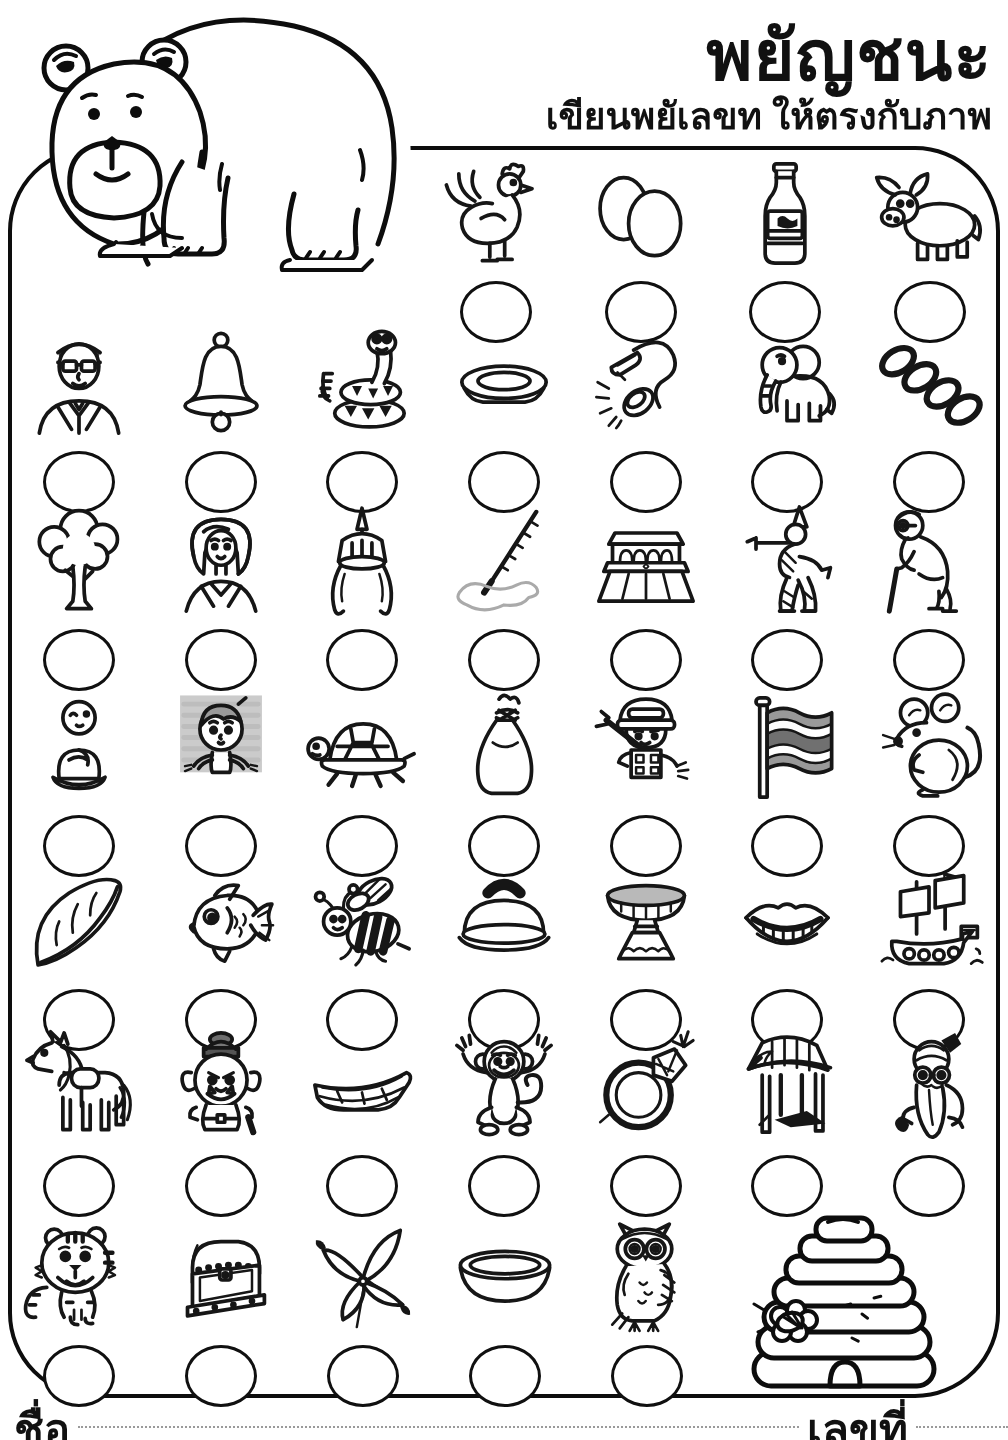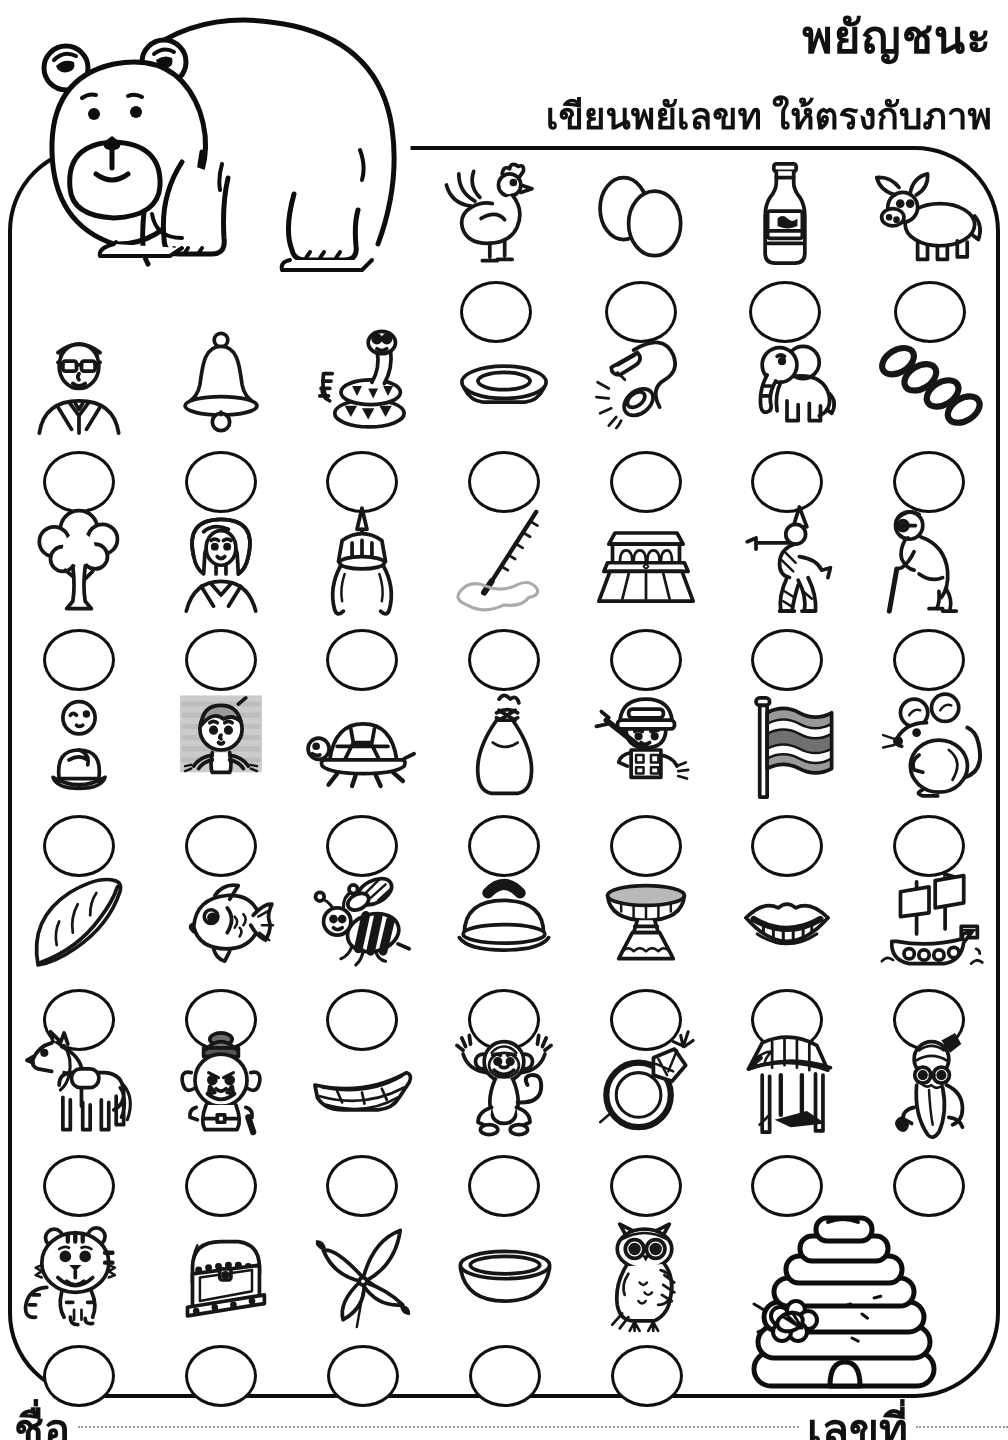--- a/index.html
+++ b/index.html
@@ -1,21 +1,21 @@
 <!DOCTYPE html>
 <html><head>
 <meta charset="utf-8">
 <style>
   html,body{margin:0;padding:0}
   body{width:1008px;height:1440px;position:relative;background:#fff;overflow:hidden;
        font-family:"Liberation Sans","DejaVu Sans",sans-serif;color:#111}
   .frame{position:absolute;left:8px;top:146px;width:984px;height:1244px;
          border:4px solid #0d0d0d;border-radius:85px;z-index:1;background:transparent}
   .title{position:absolute;top:0px;left:540px;width:452px;text-align:right;
-         font-size:46px;font-weight:700;letter-spacing:1px;z-index:4}
+         font-size:70px;font-weight:700;letter-spacing:1px;z-index:4}
   .subtitle{position:absolute;top:86px;left:360px;width:632px;text-align:right;
          font-size:37px;font-weight:600;z-index:4}
   .bear{position:absolute;left:-6px;top:2px;width:436px;height:302px;z-index:2}
   .bear svg{width:100%;height:100%}
   .hive{position:absolute;left:724px;top:1210px;width:238px;height:196px;z-index:6}
   .hive svg{width:100%;height:100%}
   .row{position:absolute;display:flex;z-index:3}
   .r1{top:150px;left:424px;width:578px}
   .r2{top:320px;left:8px;width:992px}
   .r3{top:498px;left:8px;width:992px}

